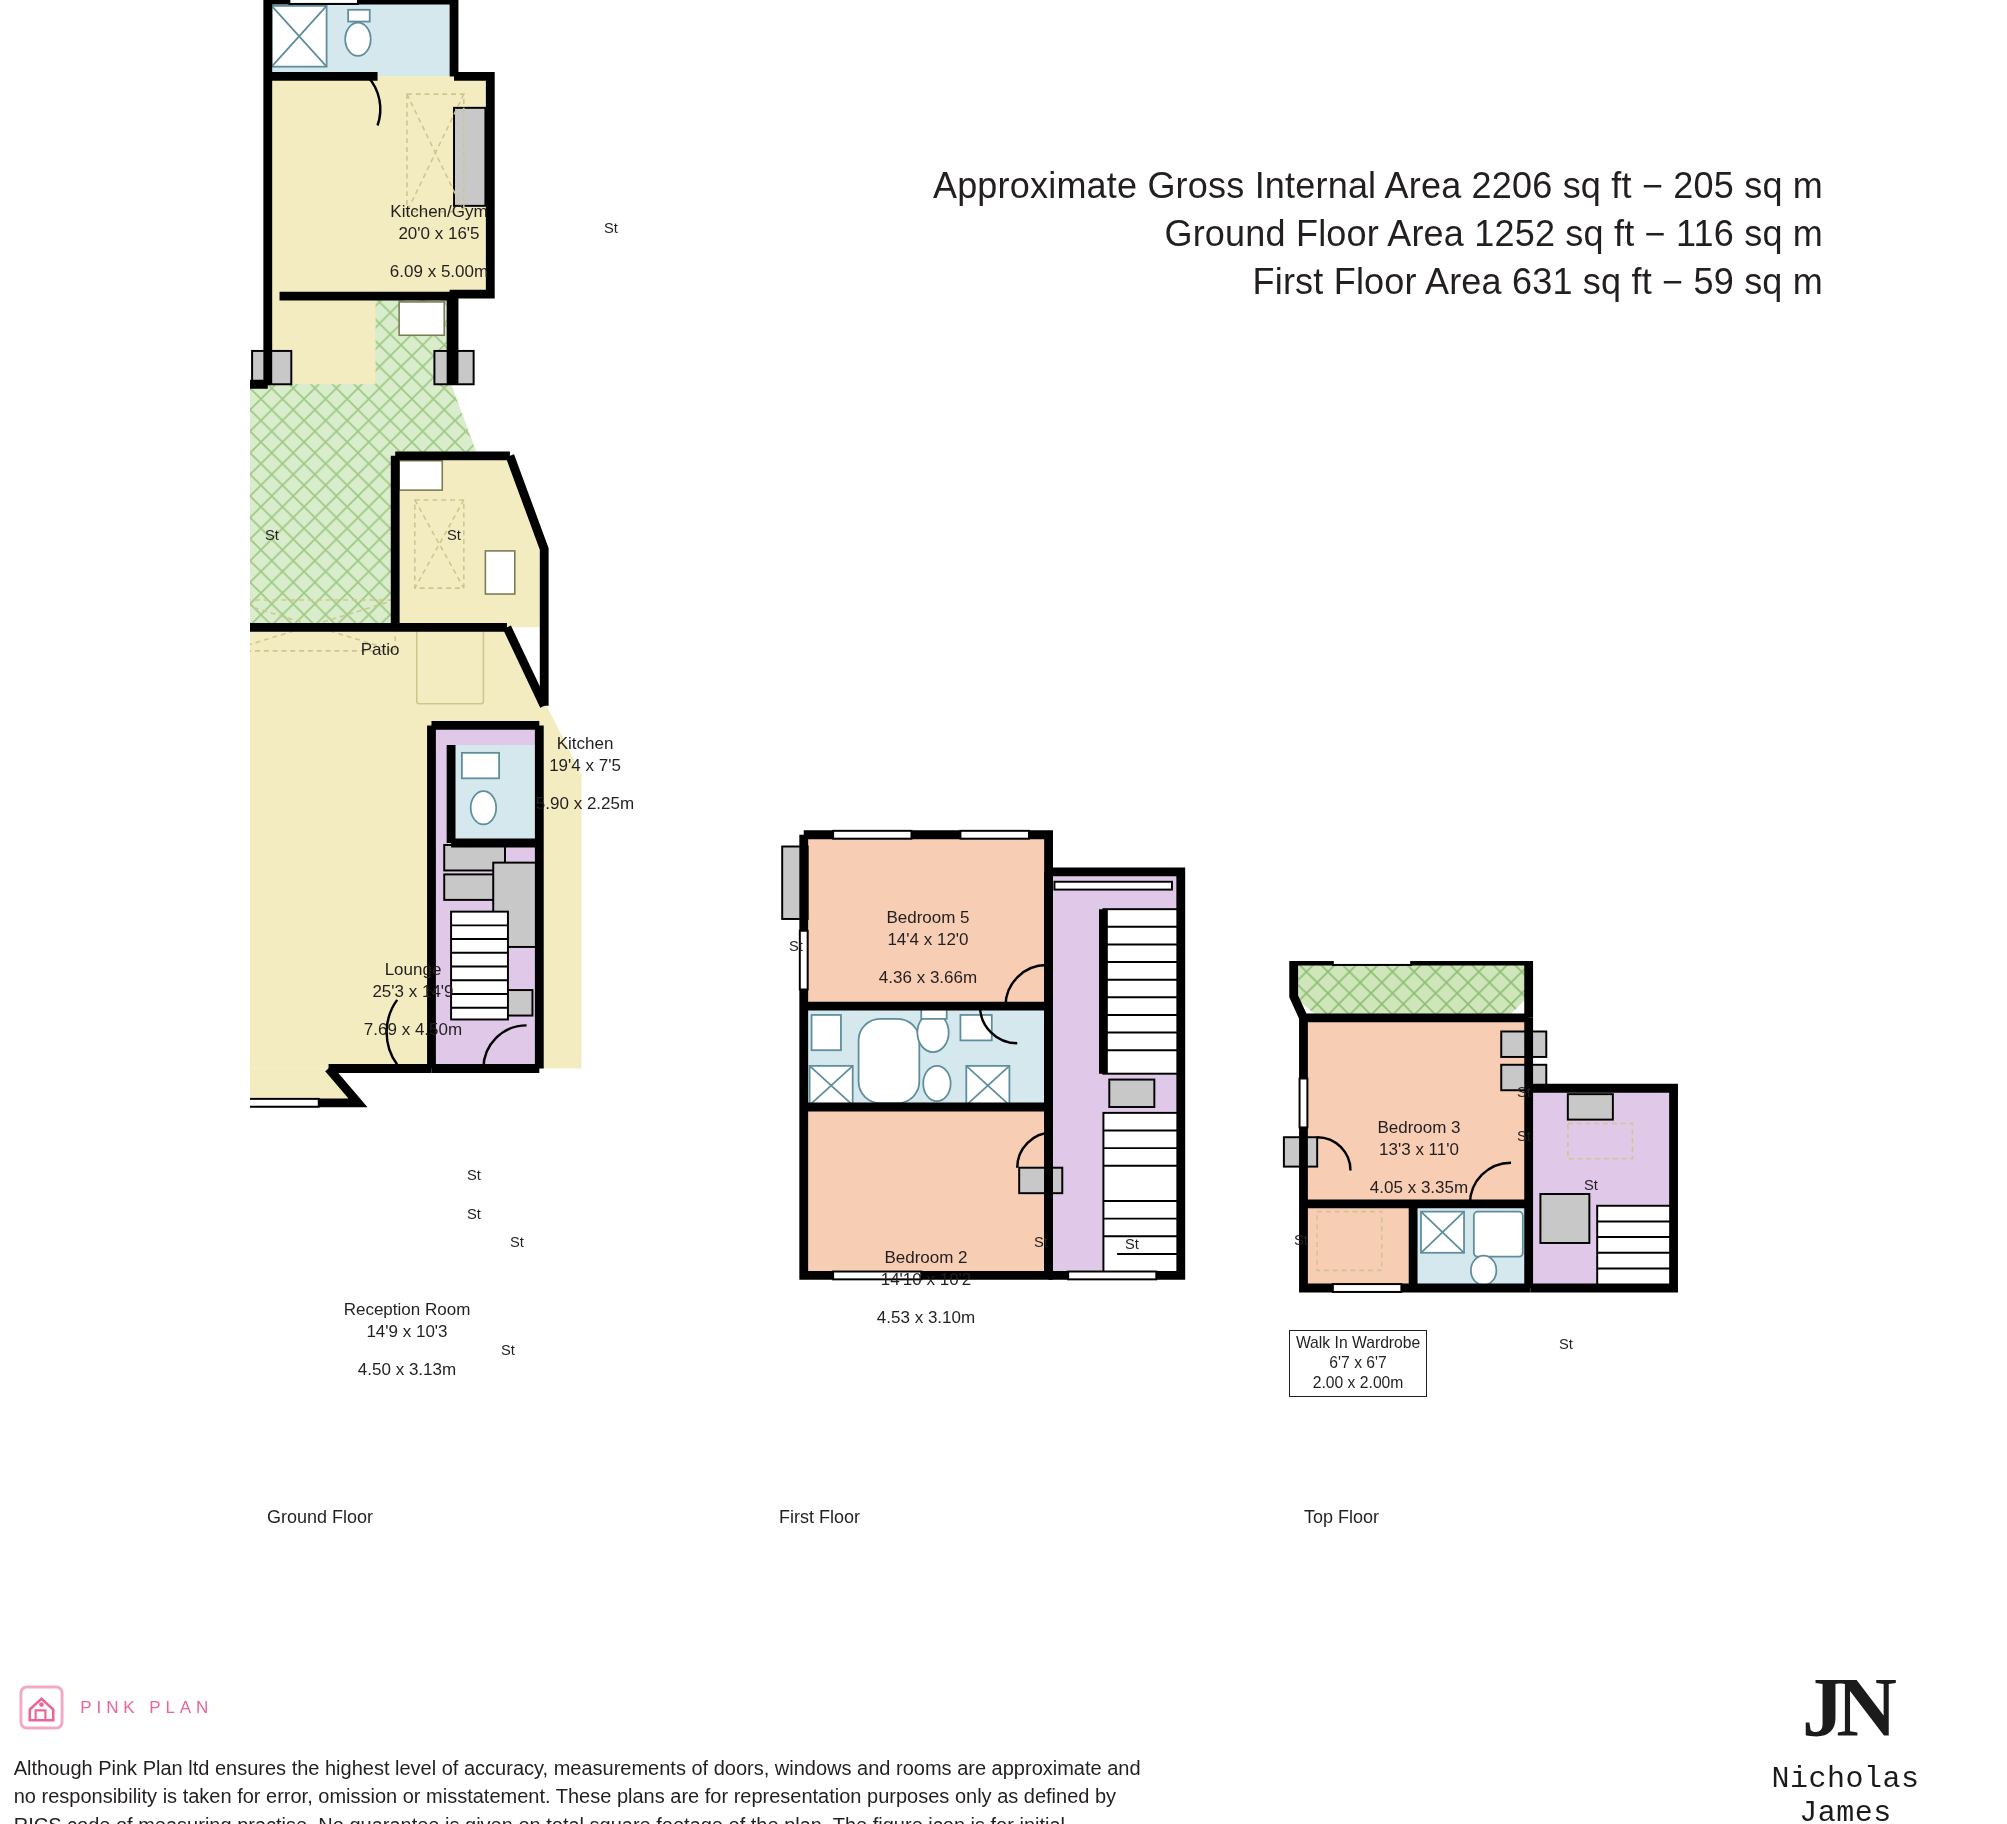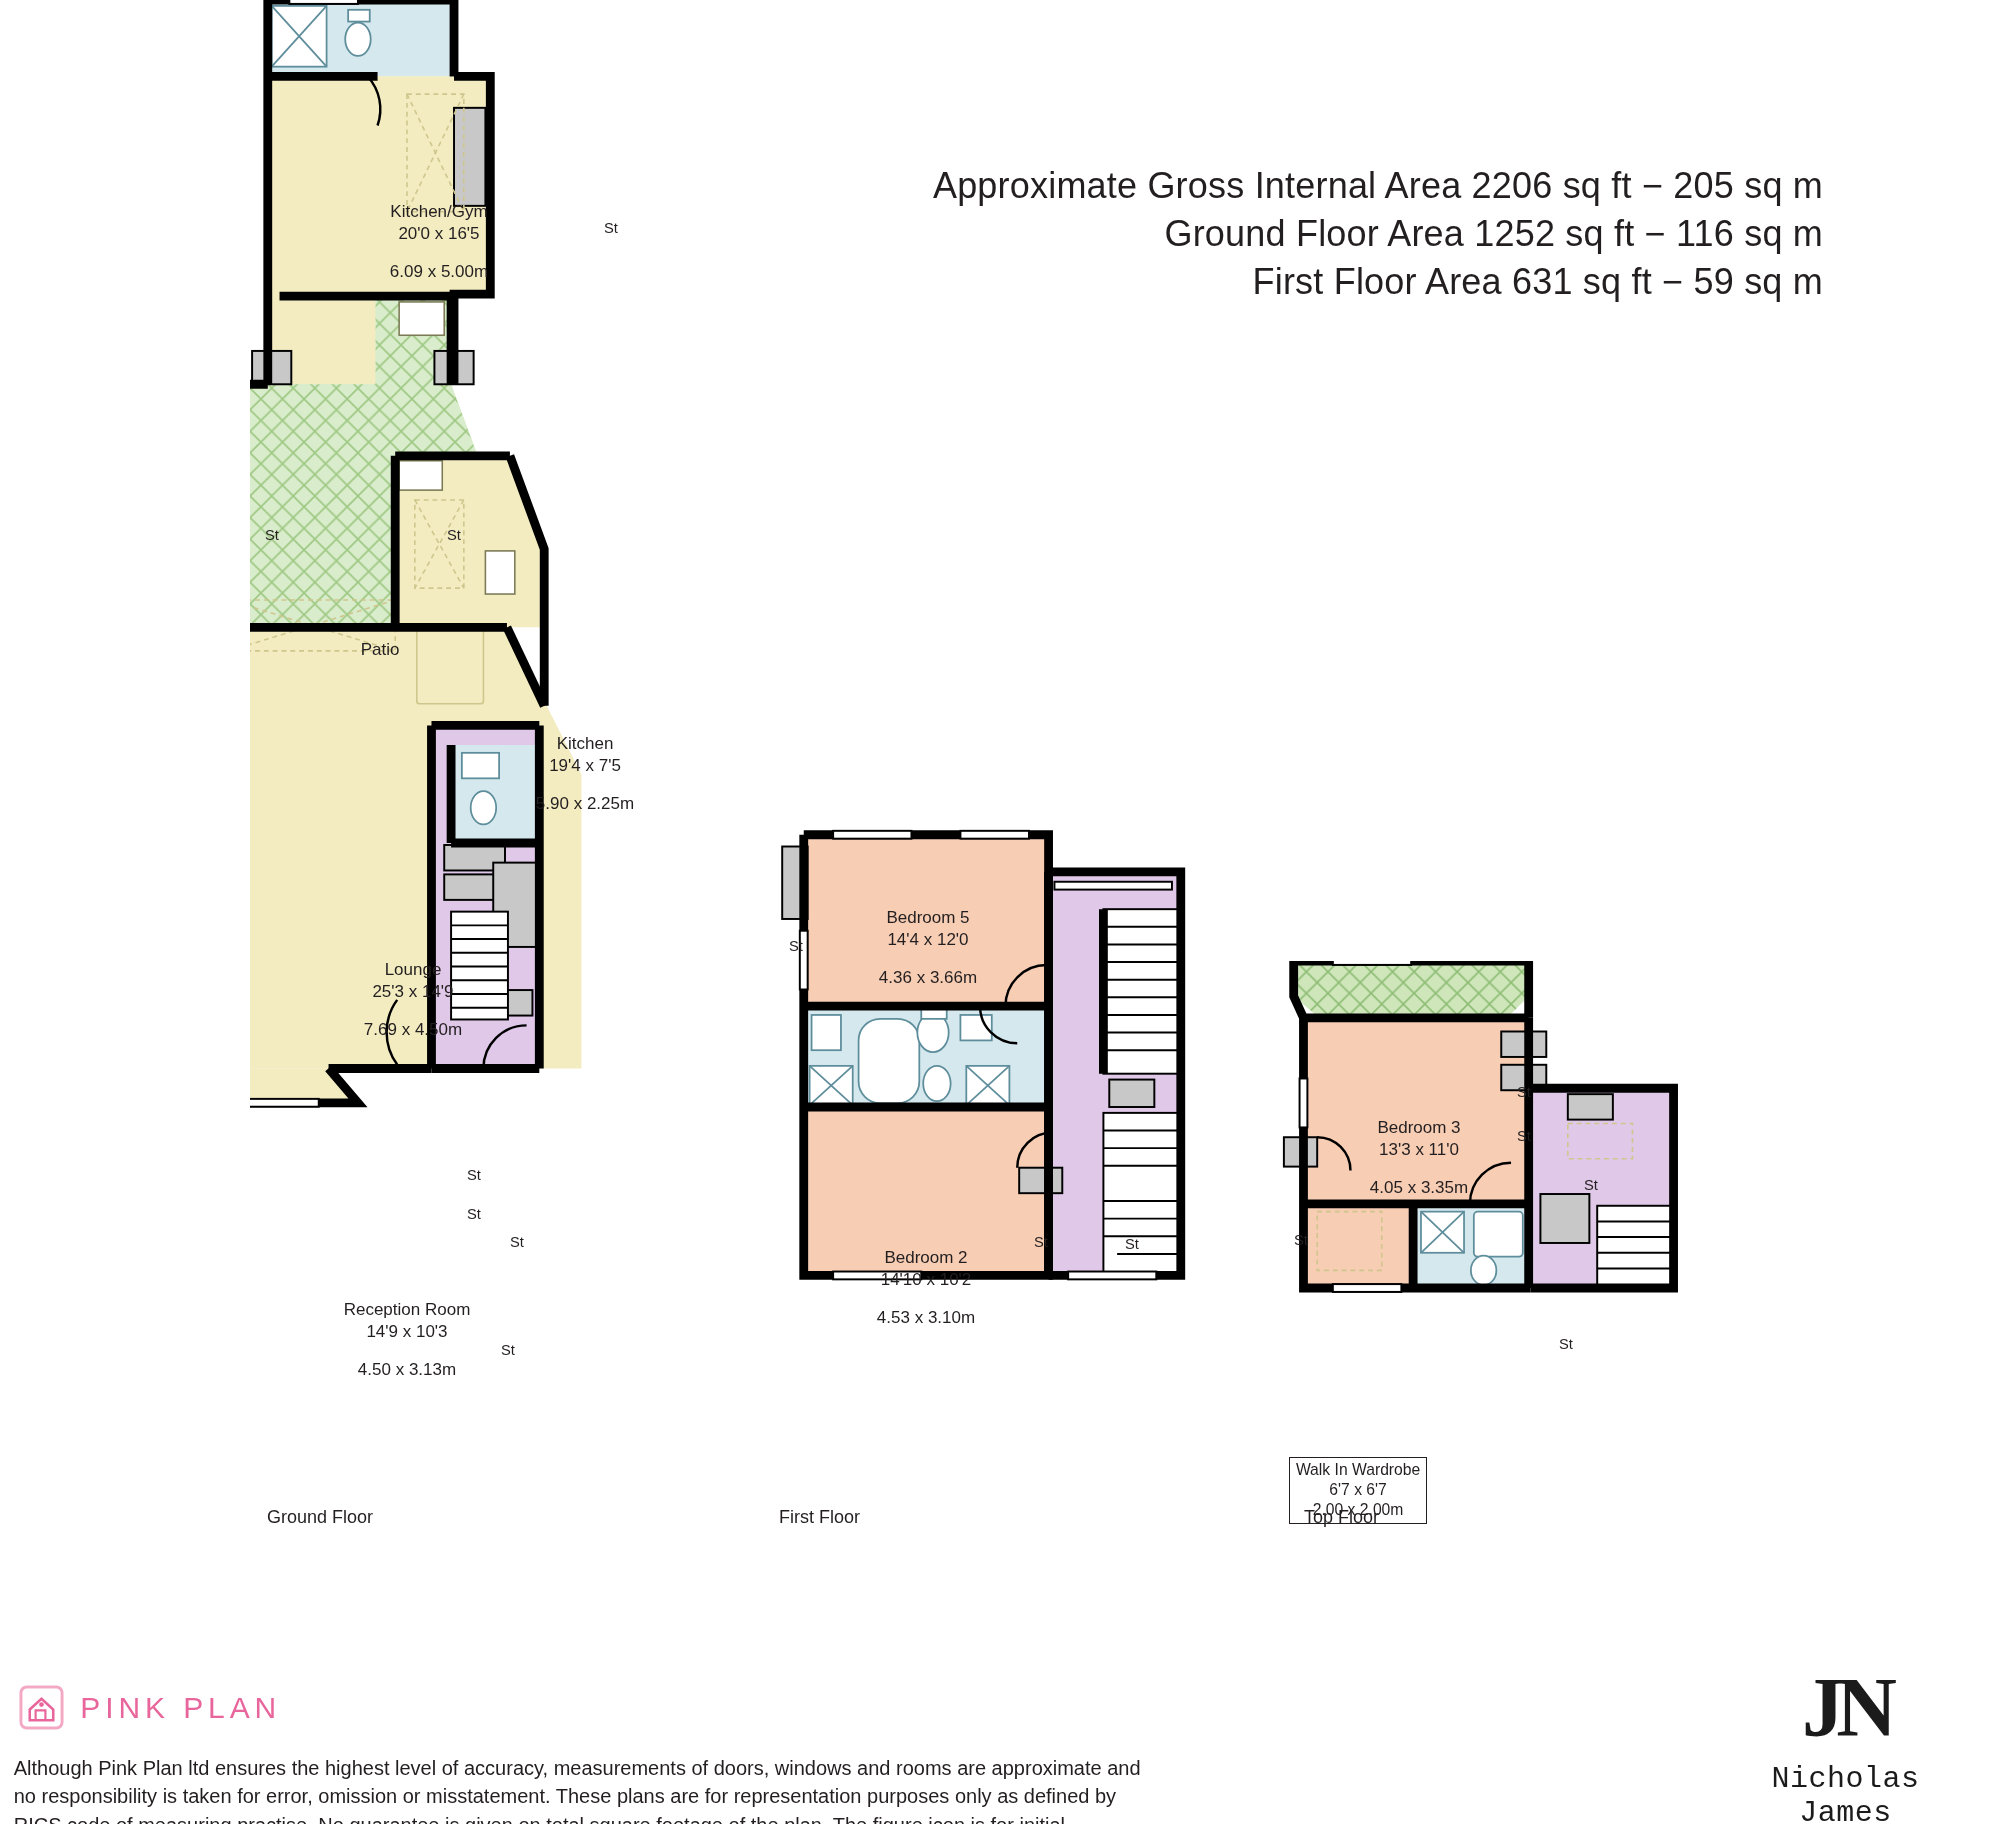--- a/index.html
+++ b/index.html
@@ -82,21 +82,21 @@
   
   .pinkplan {
     position: absolute;
     left: 17.6px;
     top: 1684px;
     display: flex;
     align-items: center;
     gap: 15.7px;
   }
   .pinkplan .pp-text {
-    font-size: 30px;
+    font-size: 17px;
     letter-spacing: 4.9px;
     color: #e8669b;
   }
   .disclaimer {
     position: absolute;
     left: 13.7px;
     top: 1754px;
     width: 1137px;
     font-size: 20px;
     line-height: 1.42;
@@ -444,21 +444,21 @@
     <span class="d1">14'10 x 10'2</span>
     <span class="d2">4.53 x 3.10m</span>
   </div>
 
   <div class="room-label" style="left:1419px; top:1117px;">
     <span class="nm">Bedroom 3</span>
     <span class="d1">13'3 x 11'0</span>
     <span class="d2">4.05 x 3.35m</span>
   </div>
 
-  <div class="wiw-box" style="left:1289px; top:1457px;">
+  <div class="wiw-box" style="left:1289px; top:1330px;">
     <span class="nm">Walk In Wardrobe</span><br>
     <span class="d1">6'7 x 6'7</span><br>
     <span class="d2">2.00 x 2.00m</span>
   </div>
 
   <div class="st-label" style="left:611px; top:180px;">St</div>
   <div class="st-label" style="left:272px; top:487px;">St</div>
   <div class="st-label" style="left:454px; top:487px;">St</div>
   <div class="st-label" style="left:474px; top:1127px;">St</div>
   <div class="st-label" style="left:474px; top:1166px;">St</div>

